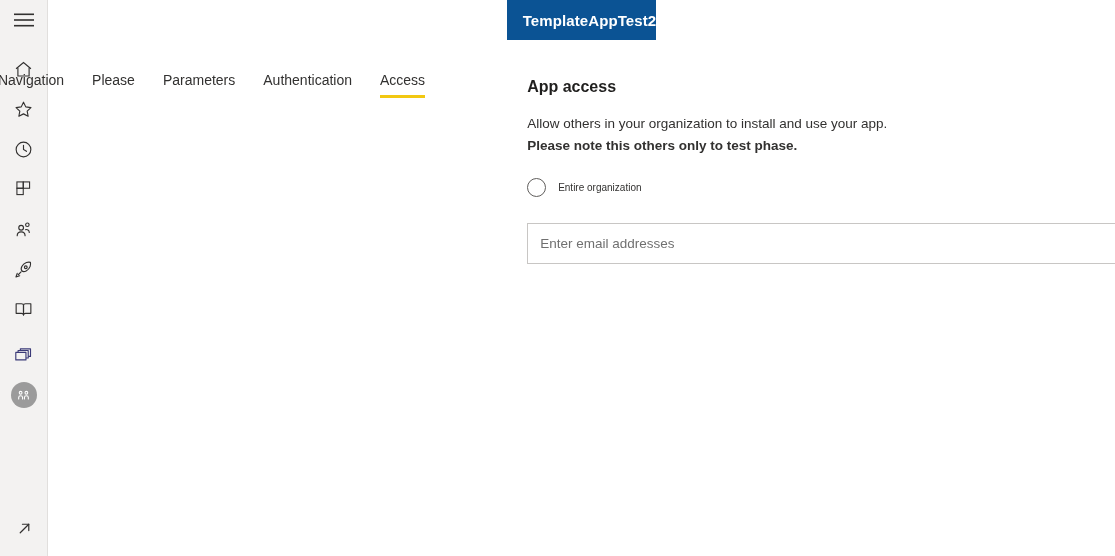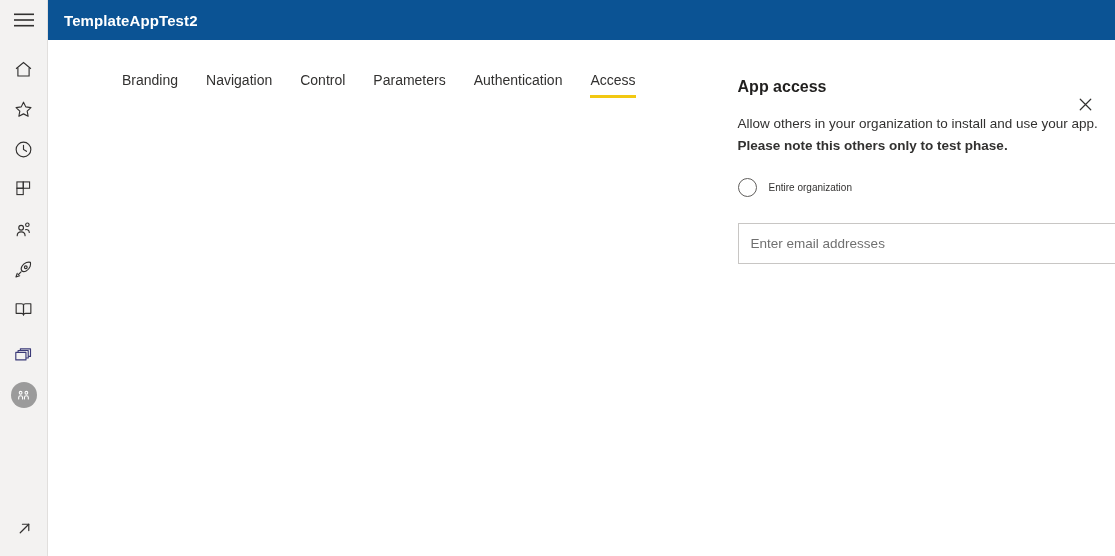--- a/index.html
+++ b/index.html
@@ -53,20 +53,21 @@
   }
 
   
   .main {
     flex: 1 1 auto;
     display: flex;
     flex-direction: column;
     height: 556px;
     min-width: 0;
     background: #ffffff;
+    align-items: center;
   }
 
   
   .titlebar {
     height: 40px;
     flex: 0 0 40px;
     background: #0b5394;
     display: flex;
     align-items: center;
     padding: 0 0 0 16px;
@@ -349,21 +350,21 @@
 
       <button class="close-btn" title="Close dialog">
         <svg width="15" height="15" viewBox="0 0 16 16" fill="none" stroke="#323130" stroke-width="1.3" stroke-linecap="round">
           <path d="M2.4 2.4 13.6 13.6M13.6 2.4 2.4 13.6"></path>
         </svg>
       </button>
 
       <div class="tabs">
         <div class="tab">Branding</div>
         <div class="tab">Navigation</div>
-        <div class="tab">Control</div>
+        <div class="tab">Please</div>
         <div class="tab">Parameters</div>
         <div class="tab">Authentication</div>
         <div class="tab active">Access</div>
       </div>
 
       <div class="content">
 
         <h2 class="section-title">App access</h2>
 
         <div class="desc-line">Allow others in your organization to install and use your app.</div>

